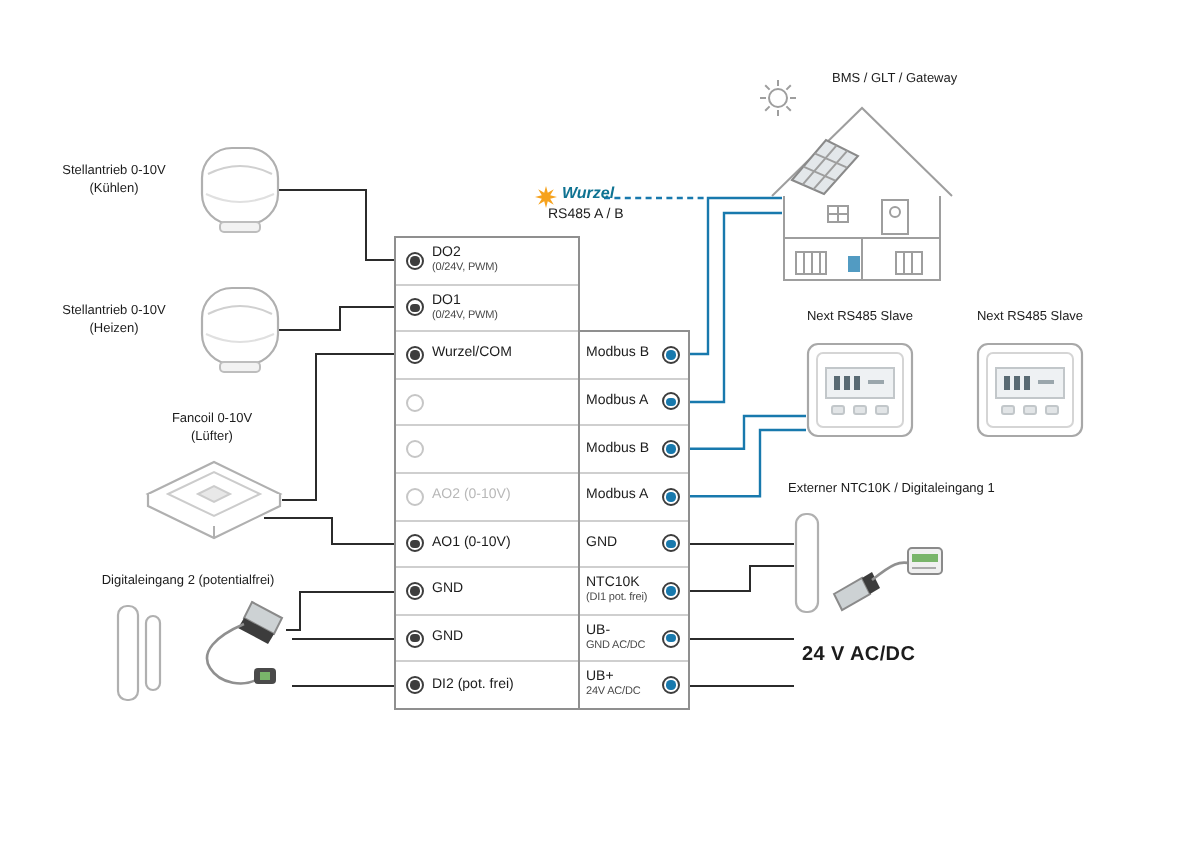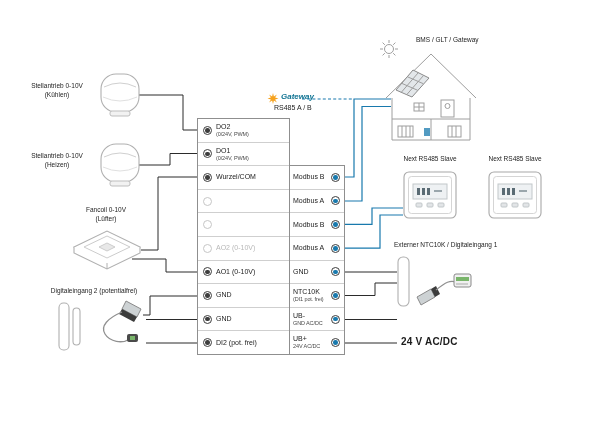--- a/index.html
+++ b/index.html
@@ -25,21 +25,21 @@
   .stack { display:flex; flex-direction:column; justify-content:center; padding-left:4px; min-width:0; }
   .rrow .stack { flex:1; padding-left:3px; }
   .lbl { font-size:7px; line-height:8px; color:#1c1c1c; white-space:nowrap; }
   .sub { font-size:5.5px; line-height:6.5px; color:#4a4a4a; white-space:nowrap; letter-spacing:-0.1px; }
   .dim .lbl { color:#b8b8b8; }
 
   
   .dlabel { position:absolute; font-size:6.5px; line-height:8.5px; color:#1c1c1c;
             text-align:center; z-index:3; }
   .alignleft { text-align:left; }
-  .psu { font-size:10px; font-weight:bold; letter-spacing:0.2px;margin-top:14px; }
+  .psu { font-size:10px; font-weight:bold; letter-spacing:0.2px; }
   .modbus-txt { font-size:8px; font-weight:bold; font-style:italic; color:#0f7392; }
 
   
   .wire  { stroke:#2b2b2b; stroke-width:1; fill:none; }
   .bwire { stroke:#1879ad; stroke-width:1.2; fill:none; }
   .dashed { stroke-dasharray:3 2.2; }
   .ill  { stroke:#9e9e9e; stroke-width:1; fill:none; }
   .illf { stroke:#b0b0b0; stroke-width:1.1; fill:#fff; }
 </style>
 </head>
@@ -295,16 +295,16 @@
   </div>
   <div class="dlabel" style="left:30px; top:287px; width:128px;">
     <span>Digitaleingang 2 (potentialfrei)</span>
   </div>
 
   <div class="dlabel" style="left:396px; top:155px; width:68px;">Next RS485 Slave</div>
   <div class="dlabel" style="left:481px; top:155px; width:68px;">Next RS485 Slave</div>
   <div class="dlabel alignleft" style="left:394px; top:241px; width:160px;">Externer NTC10K / Digitaleingang 1</div>
   <div class="dlabel alignleft psu" style="left:401px; top:324px; width:90px;">24 V AC/DC</div>
   <div class="dlabel alignleft" style="left:416px; top:36px; width:110px;">BMS / GLT / Gateway</div>
-  <div class="dlabel alignleft modbus-txt" style="left:281px; top:93px; width:44px;">Gateway</div>
+  <div class="dlabel alignleft modbus-txt" style="left:281px; top:93px; width:44px;">Wurzel</div>
   <div class="dlabel alignleft" style="left:274px; top:104px; width:60px; font-size:7px;">RS485 A / B</div>
 
 </div>
 
 </body></html>

